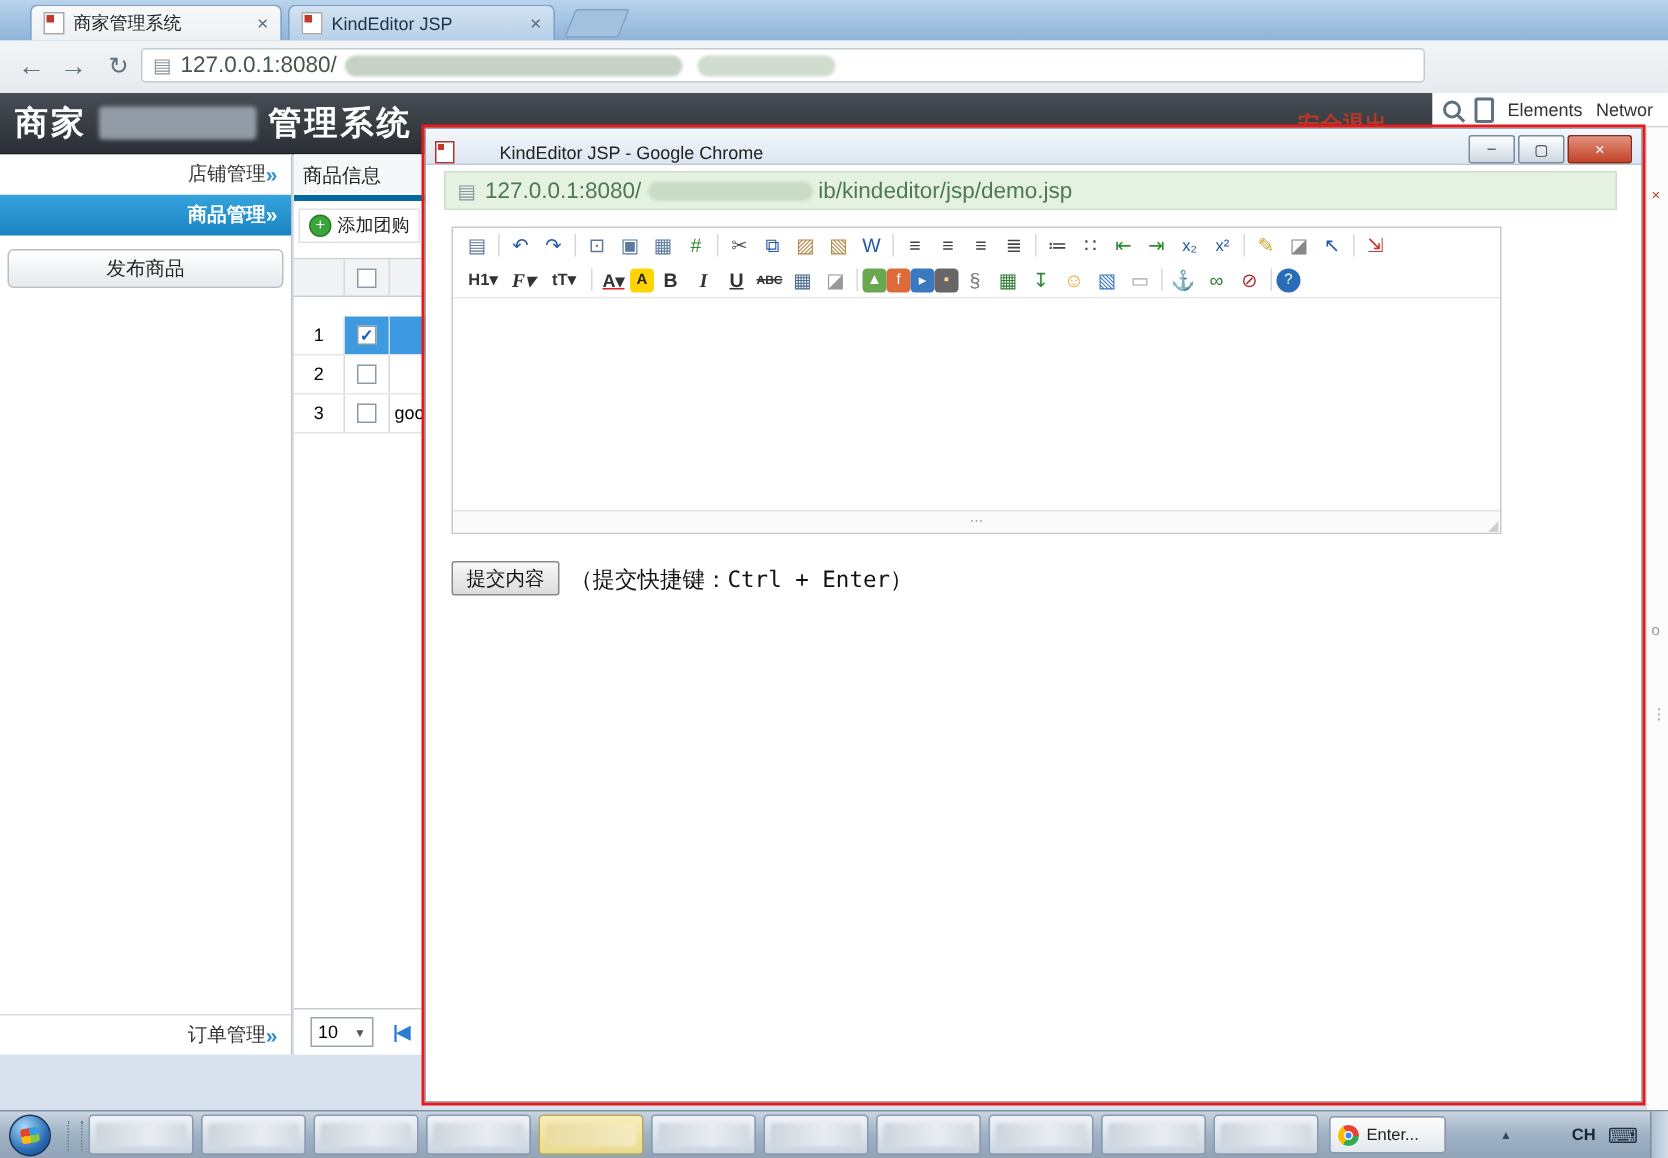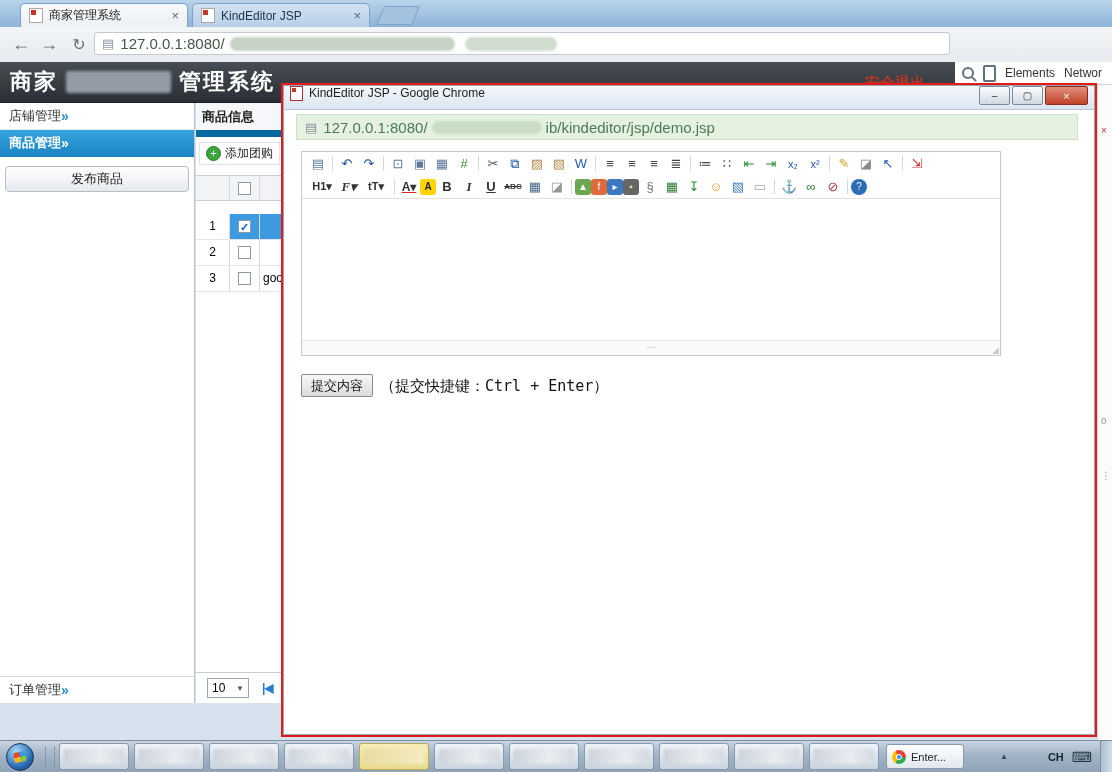--- a/index.html
+++ b/index.html
@@ -58,31 +58,31 @@
   .hblob{display:inline-block;width:105px;height:22px;background:#939ca6;border-radius:3px;
           margin:0 8px;filter:blur(1.5px);}
   .logout{position:absolute;right:30px;top:12px;font-size:15px;color:#b5382a;font-weight:bold;}
 
   
   .sidebar{position:absolute;left:0;top:103px;width:195px;height:600px;background:#fff;
           border-right:1px solid #b8c2cc;box-sizing:border-box;}
   .menu-title{height:27px;line-height:27px;padding:0 9px;font-size:13px;color:#222;
           border-bottom:1px solid #d8dde2;}
   .side-item{height:26px;line-height:26px;padding:0 9px;font-size:13px;color:#333;
-          border-bottom:1px solid #e4e8ec;display:flex;justify-content:flex-start;align-items:center;}
+          border-bottom:1px solid #e4e8ec;display:flex;justify-content:flex-end;align-items:center;}
   .side-item.active{background:linear-gradient(#35a3dd,#1b85c4);color:#fff;font-weight:bold;border-bottom-color:#1b85c4;}
   .chev{font-size:14px;font-weight:bold;}
   .publish-btn{margin:9px 5px;height:24px;line-height:24px;text-align:center;font-size:13px;color:#222;
           border:1px solid #b8bec6;border-radius:4px;background:linear-gradient(#ffffff,#e6eaee);}
   .side-item.bottom{position:absolute;bottom:0;left:0;right:0;border-top:1px solid #d8dde2;border-bottom:none;}
 
   
   .content{position:absolute;left:196px;top:103px;width:96px;height:600px;background:#fff;}
-  .content-title{height:27px;line-height:27px;padding:0 6px;font-size:13px;font-weight:bold;color:#222;
-          background:#f6f7f8;border-bottom:7px solid #0369a1;white-space:nowrap;}
+  .content-title{height:27px;line-height:27px;padding:0 6px;font-size:13px;font-weight:normal;color:#222;
+          background:#f6f7f8;border-bottom:4px solid #0369a1;white-space:nowrap;}
   .add-btn{display:inline-flex;align-items:center;gap:4px;margin:5px 3px;padding:2px 6px;
           border:1px solid #dde1e5;background:#fff;font-size:12px;color:#222;white-space:nowrap;}
   .plusico{width:13px;height:13px;border-radius:50%;background:#3aa53a;border:1px solid #2a7a2a;
           display:inline-flex;align-items:center;justify-content:center;font-size:11px;line-height:11px;flex:none;}
   .ptable{margin-top:5px;border-top:1px solid #c9ced3;font-size:12px;}
   .prow{display:flex;height:25px;line-height:25px;border-bottom:1px solid #e2e6ea;align-items:stretch;}
   .phead{height:24px;line-height:24px;background:#f1f3f5;border-bottom:1px solid #c9ced3;}
   .c-num{width:34px;text-align:center;border-right:1px solid #d5dade;box-sizing:border-box;}
   .c-chk{width:30px;display:flex;align-items:center;justify-content:center;border-right:1px solid #d5dade;box-sizing:border-box;}
   .c-txt{flex:1;padding-left:3px;white-space:nowrap;overflow:hidden;}
@@ -94,21 +94,21 @@
           display:flex;align-items:center;gap:13px;padding-left:11px;background:#fff;}
   .pselect{width:42px;height:20px;border:1px solid #9aa4ae;background:#fff;font-size:12px;
           display:flex;align-items:center;justify-content:space-between;padding:0 4px;box-sizing:border-box;}
   .psel-arrow{font-size:8px;}
   .firstpage{font-size:12px;font-weight:bold;letter-spacing:-1px;}
 
   
   .popup{position:absolute;left:283px;top:85px;width:812px;height:650px;background:#fff;
           border:1px solid #98a8b8;outline:2px solid #e51a1a;z-index:5;box-sizing:border-box;}
   .ptitle{height:23px;background:linear-gradient(#f4f8fc,#dbe5f1);border-bottom:1px solid #b8c6d6;
-          display:flex;align-items:flex-start;padding:0 6px;font-size:12px;color:#222;}
+          display:flex;align-items:flex-end;padding:0 6px;font-size:12px;color:#222;gap:24px;}
   .pfav{width:11px;height:13px;background:#fff;border:1px solid #a33;position:relative;margin-right:6px;flex:none;}
   .pfav i{position:absolute;left:1px;top:1px;width:4px;height:4px;background:#c0392b;}
   .ptext{white-space:nowrap;overflow:hidden;}
   .wbtns{margin-left:auto;display:flex;}
   .wb{width:29px;height:17px;margin-left:2px;border:1px solid #7a8a9a;border-radius:2px;
           display:flex;align-items:center;justify-content:center;font-size:10px;
           background:linear-gradient(#fdfefe,#cfd9e4);}
   .wb.close{width:41px;background:linear-gradient(#e2907e,#c14328);border-color:#8a2a1a;font-size:11px;}
   .purl{position:absolute;left:12px;top:28px;right:16px;height:26px;background:#e6f2e1;
           border:1px solid #cfe0c8;display:flex;align-items:center;padding:0 8px;

